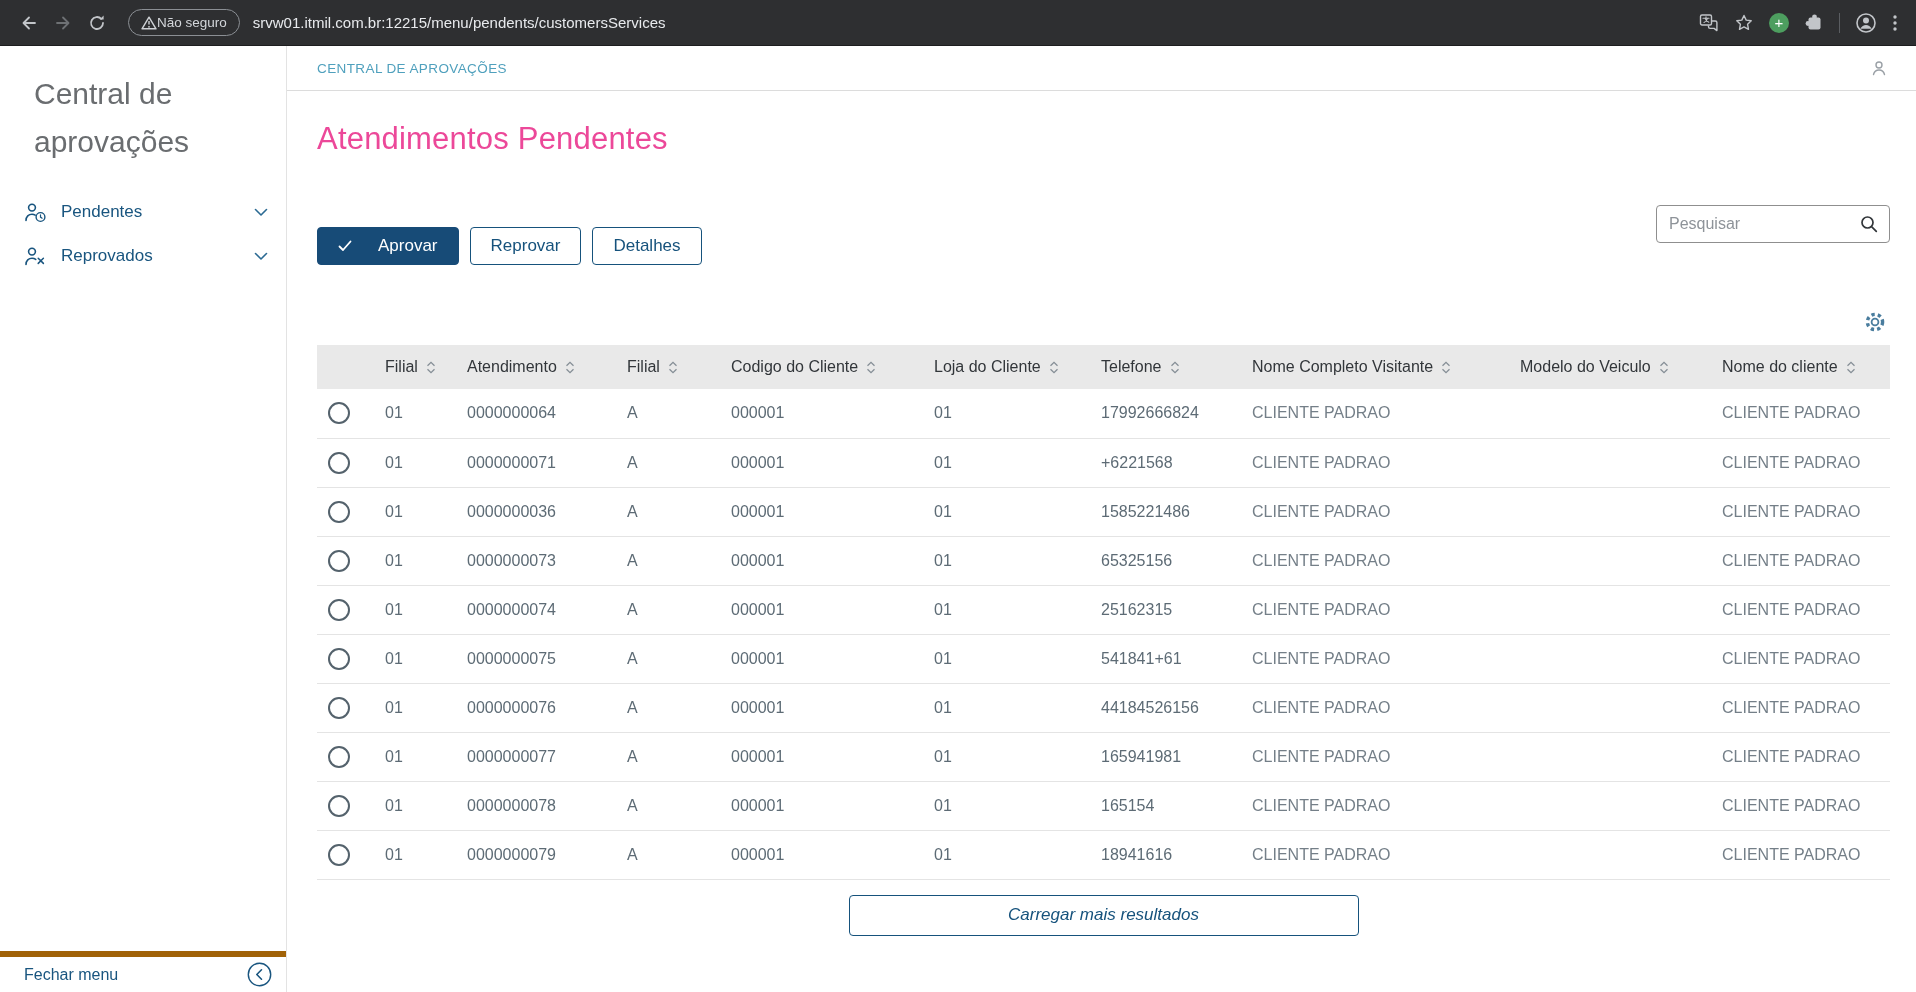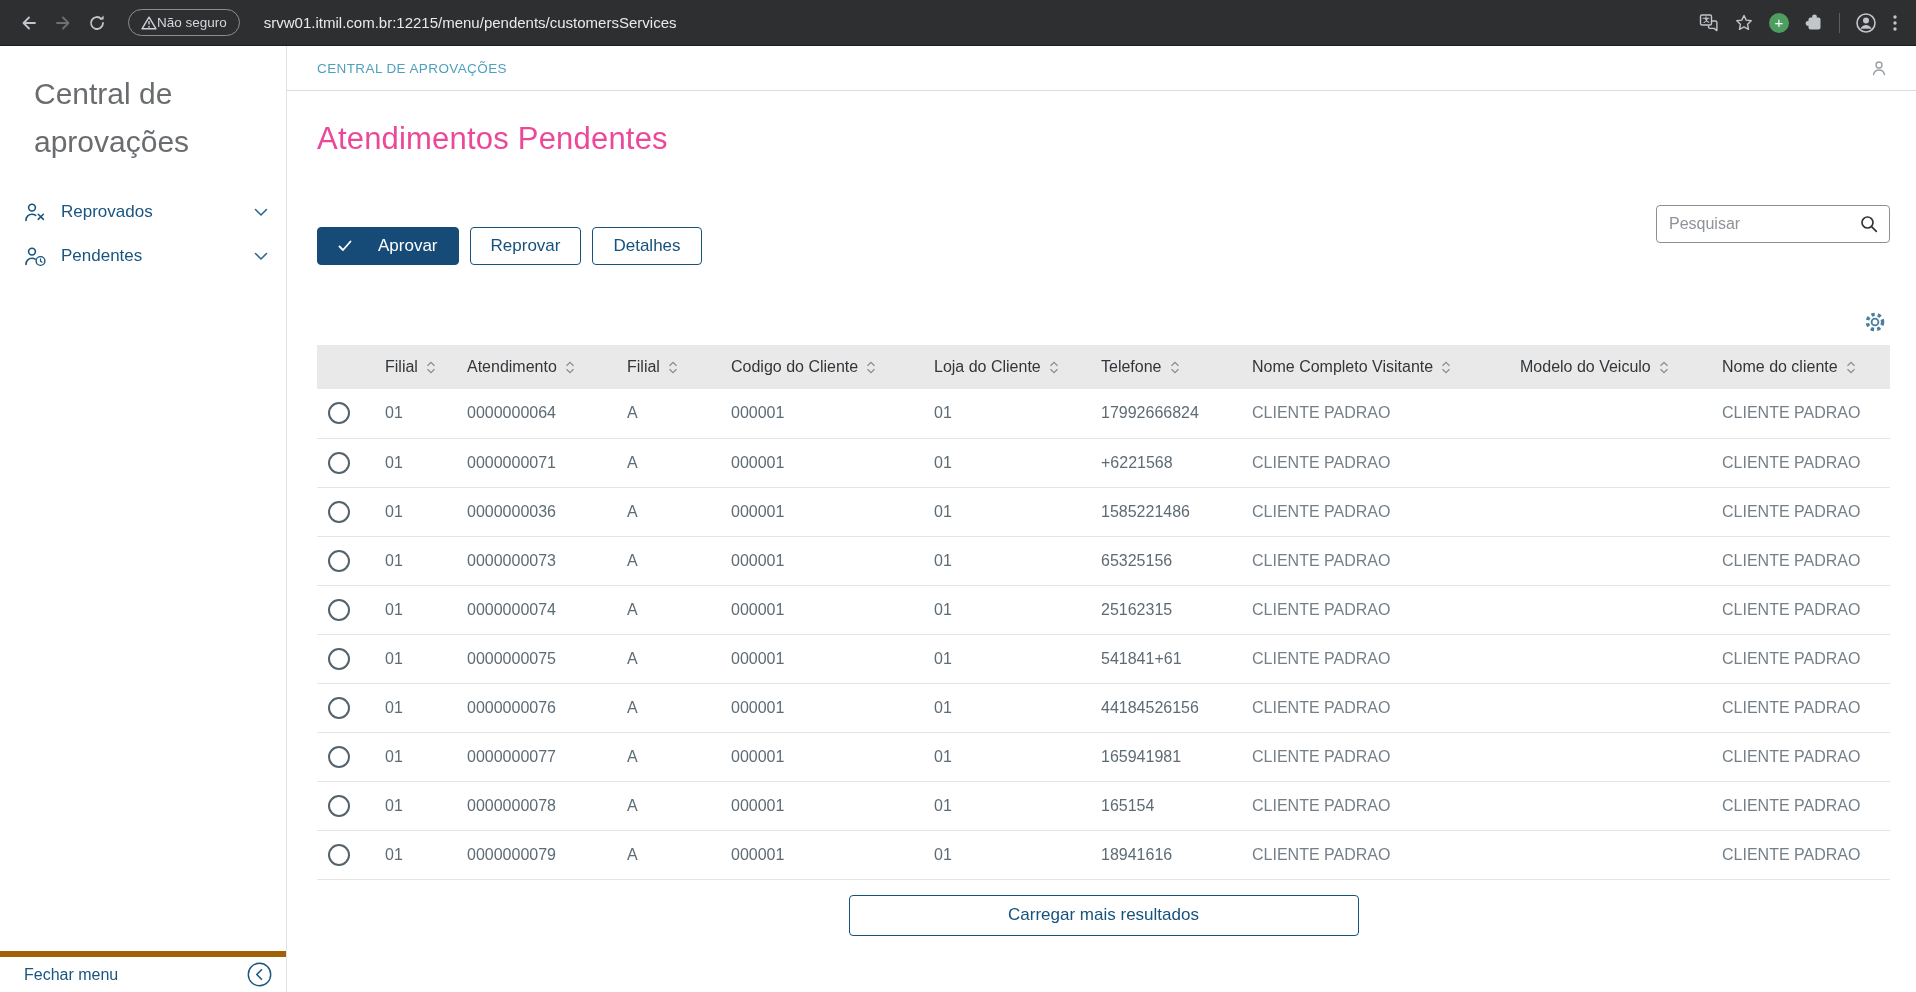--- a/index.html
+++ b/index.html
@@ -3,21 +3,21 @@
 <meta charset="utf-8">
 <style>
   * { margin:0; padding:0; box-sizing:border-box; }
   html, body { width:1916px; height:992px; }
   body { font-family:"Liberation Sans", sans-serif; background:#fff; overflow:hidden; }
 
   
   .chrome-bar { height:46px; background:#2e2f31; border-bottom:1px solid #1d1d1f; display:flex; align-items:center; padding:0 10px 0 12px; }
   .tb-btn { width:34px; height:34px; border-radius:50%; display:flex; align-items:center; justify-content:center; flex:none; cursor:pointer; }
   .security-chip { display:flex; align-items:center; gap:0; border:1px solid #8b8f94; border-radius:14px; height:27px; padding:0 12px; margin-left:14px; color:#d3d6da; font-size:13.5px; flex:none; cursor:pointer; white-space:nowrap; }
-  .url-text { color:#e8eaed; font-size:15px; margin-left:24px; white-space:nowrap; overflow:hidden; cursor:text; }
+  .url-text { color:#e8eaed; font-size:15px; margin-left:13px; white-space:nowrap; overflow:hidden; cursor:text; }
   .tb-right { margin-left:auto; display:flex; align-items:center; gap:15px; padding-right:8px; flex:none; }
   .tb-sep { width:1px; height:20px; background:#5a5d61; }
   .green-dot { width:20px; height:20px; border-radius:50%; background:#4d9e5f; color:#fff; display:flex; align-items:center; justify-content:center; font-size:15px; line-height:1; cursor:pointer; }
 
   
   .app { display:flex; height:946px; background:#fff; }
   .sidebar { width:287px; flex:none; border-right:1px solid #e3e3e3; display:flex; flex-direction:column; background:#fff; }
   .sidebar-title { color:#6a6d70; font-size:30px; line-height:1.6; font-weight:400; padding:24px 40px 24px 34px; }
   .menu-item { display:flex; align-items:center; height:44px; padding:0 18px 0 24px; color:var(--sidebar_link,#19557f); font-size:17px; cursor:pointer; }
   .mi-icon { width:27px; display:flex; margin-right:10px; flex:none; }
@@ -49,21 +49,21 @@
   
   table.results { width:100%; border-collapse:collapse; table-layout:fixed; }
   thead th { background:var(--table_header_bg,#e9e9e9); height:44px; font-weight:400; font-size:16px; color:#32363a; text-align:left; padding:0 8px 0 12px; }
   .th-inner { display:flex; align-items:center; gap:8px; cursor:pointer; }
   .sort { display:flex; flex-direction:column; gap:1px; }
   tbody td { height:49px; border-bottom:1px solid #e4e4e4; font-size:16px; color:#5d6b75; padding:0 8px 0 12px; white-space:nowrap; overflow:hidden; }
   td.radio-cell, th.radio-col { padding-left:11px; }
   .radio { width:22px; height:22px; border:2px solid #54626c; border-radius:50%; display:inline-block; vertical-align:middle; background:#fff; cursor:pointer; }
   td.lighter { color:#747f88; }
 
-  .load-more { display:block; margin:15px auto 0; width:510px; height:41px; background:#fff; border:1px solid var(--outline_blue,#16527c); color:var(--outline_blue,#16527c); border-radius:4px; font-size:17px; font-family:inherit; cursor:pointer; }
+  .load-more { display:block; margin:15px auto 0; width:510px; height:41px; background:#fff; border:1px solid var(--outline_blue,#16527c); color:var(--outline_blue,#16527c); border-radius:4px; font-size:17px; font-family:inherit; cursor:pointer;font-style:italic; }
 </style>
 </head>
 <body>
 
 <div class="chrome-bar">
   <span class="tb-btn">
     <svg width="20" height="20" viewBox="0 0 20 20">
         <path d="M16 10 H5 M10 4.5 L4.5 10 L10 15.5" fill="none" stroke="#c2c5c9" stroke-width="1.8" stroke-linecap="round" stroke-linejoin="round"></path>
       </svg>
   </span>
@@ -130,42 +130,42 @@
 
 <div class="app">
 
   <aside class="sidebar">
     <div class="sidebar-title">Central de aprovações</div>
 
     <div class="menu-item">
       <span class="mi-icon">
         <svg width="23" height="21" viewBox="0 0 23 21">
             <circle cx="8" cy="5.6" r="3.4" fill="none" stroke="#19557f" stroke-width="1.6"></circle>
-            <path d="M2 18.5 c0-3.8 2.7-6.3 6-6.3 1.4 0 2.7 .4 3.7 1.2" fill="none" stroke="#19557f" stroke-width="1.6" stroke-linecap="round"></path>
-            <path d="M14.2 12.2 l5.2 5.2 M19.4 12.2 l-5.2 5.2" stroke="#19557f" stroke-width="1.5" stroke-linecap="round"></path>
-          </svg>
-      </span>
-      <span class="mi-label">Reprovados</span>
+            <path d="M2 18.5 c0-3.8 2.7-6.3 6-6.3 1.2 0 2.3 .3 3.2 .9" fill="none" stroke="#19557f" stroke-width="1.6" stroke-linecap="round"></path>
+            <circle cx="16.5" cy="15" r="4.4" fill="none" stroke="#19557f" stroke-width="1.4"></circle>
+            <path d="M16.5 12.9 v2.2 l1.6 1.1" fill="none" stroke="#19557f" stroke-width="1.2" stroke-linecap="round"></path>
+          </svg>
+      </span>
+      <span class="mi-label">Pendentes</span>
       <span class="mi-chevron">
         <svg width="14" height="9" viewBox="0 0 14 9">
             <path d="M1.5 1.5 L7 7 L12.5 1.5" fill="none" stroke="#2b6a93" stroke-width="1.6" stroke-linecap="round" stroke-linejoin="round"></path>
           </svg>
       </span>
     </div>
 
     <div class="menu-item">
       <span class="mi-icon">
         <svg width="23" height="21" viewBox="0 0 23 21">
             <circle cx="8" cy="5.6" r="3.4" fill="none" stroke="#19557f" stroke-width="1.6"></circle>
-            <path d="M2 18.5 c0-3.8 2.7-6.3 6-6.3 1.2 0 2.3 .3 3.2 .9" fill="none" stroke="#19557f" stroke-width="1.6" stroke-linecap="round"></path>
-            <circle cx="16.5" cy="15" r="4.4" fill="none" stroke="#19557f" stroke-width="1.4"></circle>
-            <path d="M16.5 12.9 v2.2 l1.6 1.1" fill="none" stroke="#19557f" stroke-width="1.2" stroke-linecap="round"></path>
-          </svg>
-      </span>
-      <span class="mi-label">Pendentes</span>
+            <path d="M2 18.5 c0-3.8 2.7-6.3 6-6.3 1.4 0 2.7 .4 3.7 1.2" fill="none" stroke="#19557f" stroke-width="1.6" stroke-linecap="round"></path>
+            <path d="M14.2 12.2 l5.2 5.2 M19.4 12.2 l-5.2 5.2" stroke="#19557f" stroke-width="1.5" stroke-linecap="round"></path>
+          </svg>
+      </span>
+      <span class="mi-label">Reprovados</span>
       <span class="mi-chevron">
         <svg width="14" height="9" viewBox="0 0 14 9">
             <path d="M1.5 1.5 L7 7 L12.5 1.5" fill="none" stroke="#2b6a93" stroke-width="1.6" stroke-linecap="round" stroke-linejoin="round"></path>
           </svg>
       </span>
     </div>
 
     <div class="sidebar-footer">
       <span>Fechar menu</span>
       <span class="collapse-icon">

